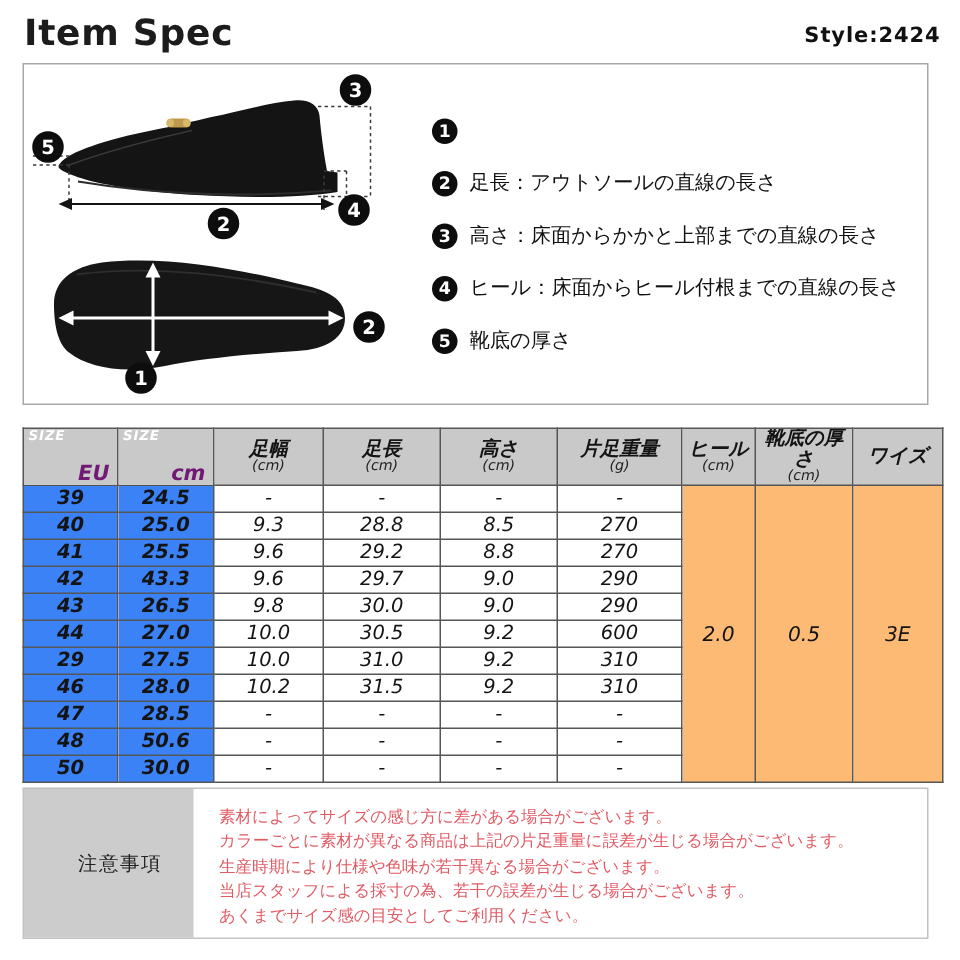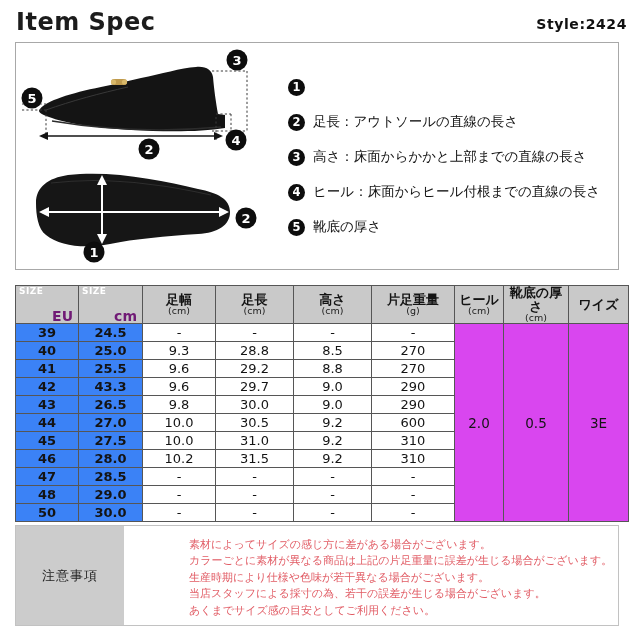--- a/index.html
+++ b/index.html
@@ -17,38 +17,38 @@
   .diagram-art text{font-family:"DejaVu Sans","Liberation Sans",sans-serif;font-weight:bold;fill:#fff;font-size:13px;}
   .dotted{stroke:#3a3a3a;stroke-width:1;stroke-dasharray:2.2,2.2;fill:none;}
   .legend{position:absolute;left:272px;top:0;width:330px;height:100%;}
   .legend-item{position:absolute;left:0;display:flex;align-items:center;gap:8px;height:20px;}
   .badge{width:17px;height:17px;border-radius:50%;background:#0d0d0d;color:#fff;font-size:11.5px;font-weight:bold;
          display:flex;align-items:center;justify-content:center;flex:0 0 auto;}
   .legend-text{font-size:13.5px;color:#111;white-space:nowrap;}
 
   
   .size-table-wrap{position:absolute;left:15px;top:285px;}
-  table.size-table{border-collapse:collapse;table-layout:fixed;width:613px;}
+  table.size-table{border-collapse:collapse;table-layout:fixed;width:613px;font-style:italic;}
   .size-table th,.size-table td{border:1px solid #565656;text-align:center;padding:0;overflow:hidden;}
   .size-table thead th{background:#c9c9c9;height:29px;font-weight:600;font-size:13px;line-height:1.05;vertical-align:middle;}
   .hd-unit{display:block;font-size:9.5px;font-weight:400;color:#222;}
   th.diag{position:relative;
     background-color:#c9c9c9;
     background-image:linear-gradient(to top right,transparent 48.6%,#6e6e6e 49.4%,#6e6e6e 50.6%,transparent 51.4%);}
   .diag .corner{position:absolute;top:1px;left:3px;color:#fff;font-size:9px;font-weight:600;letter-spacing:.5px;}
   .diag .unit-big{position:absolute;bottom:0;right:5px;color:#701a75;font-size:14px;font-weight:600;margin-left:24px;}
   .size-table tbody td{height:17px;font-size:13px;background:#fff;color:#141414;}
   .size-table tbody td.gray{background:#3b82f6;font-weight:600;}
-  .size-table tbody td.merged{font-size:13.5px;background:#d946ef;}
+  .size-table tbody td.merged{font-size:13.5px;background:#fdba74;}
 
   
   .notes{position:absolute;left:15px;top:525px;width:604px;height:101px;border:1px solid #c2c2c2;display:flex;box-sizing:border-box;background:#fff;}
-  .notes-label{width:108px;flex:0 0 auto;background:#cccccc;display:flex;align-items:center;justify-content:center;
-               font-size:13px;letter-spacing:1px;color:#222;}
-  .notes-body{flex:1;padding:11px 0 0 17px;font-size:11px;line-height:16.4px;margin-left:48px;}
+  .notes-label{width:98px;flex:0 0 auto;background:#cccccc;display:flex;align-items:center;justify-content:center;
+               font-size:13px;letter-spacing:1px;color:#222;padding-left:15px;}
+  .notes-body{flex:1;padding:11px 0 0 17px;font-size:11px;line-height:16.4px;}
 </style>
 </head>
 <body>
 
 <div class="page-title">Item Spec</div>
 <div class="style-code">Style:2424</div>
 
 <div class="diagram-box">
   <svg class="diagram-art" width="602" height="226" viewBox="0 0 602 226">
 
@@ -215,21 +215,21 @@
         </tr>
         <tr>
           <td class="gray">44</td>
           <td class="gray">27.0</td>
           <td>10.0</td>
           <td>30.5</td>
           <td>9.2</td>
           <td>600</td>
         </tr>
         <tr>
-          <td class="gray">45</td>
+          <td class="gray">29</td>
           <td class="gray">27.5</td>
           <td>10.0</td>
           <td>31.0</td>
           <td>9.2</td>
           <td>310</td>
         </tr>
         <tr>
           <td class="gray">46</td>
           <td class="gray">28.0</td>
           <td>10.2</td>
@@ -240,21 +240,21 @@
         <tr>
           <td class="gray">47</td>
           <td class="gray">28.5</td>
           <td>-</td>
           <td>-</td>
           <td>-</td>
           <td>-</td>
         </tr>
         <tr>
           <td class="gray">48</td>
-          <td class="gray">29.0</td>
+          <td class="gray">50.6</td>
           <td>-</td>
           <td>-</td>
           <td>-</td>
           <td>-</td>
         </tr>
         <tr>
           <td class="gray">50</td>
           <td class="gray">30.0</td>
           <td>-</td>
           <td>-</td>

